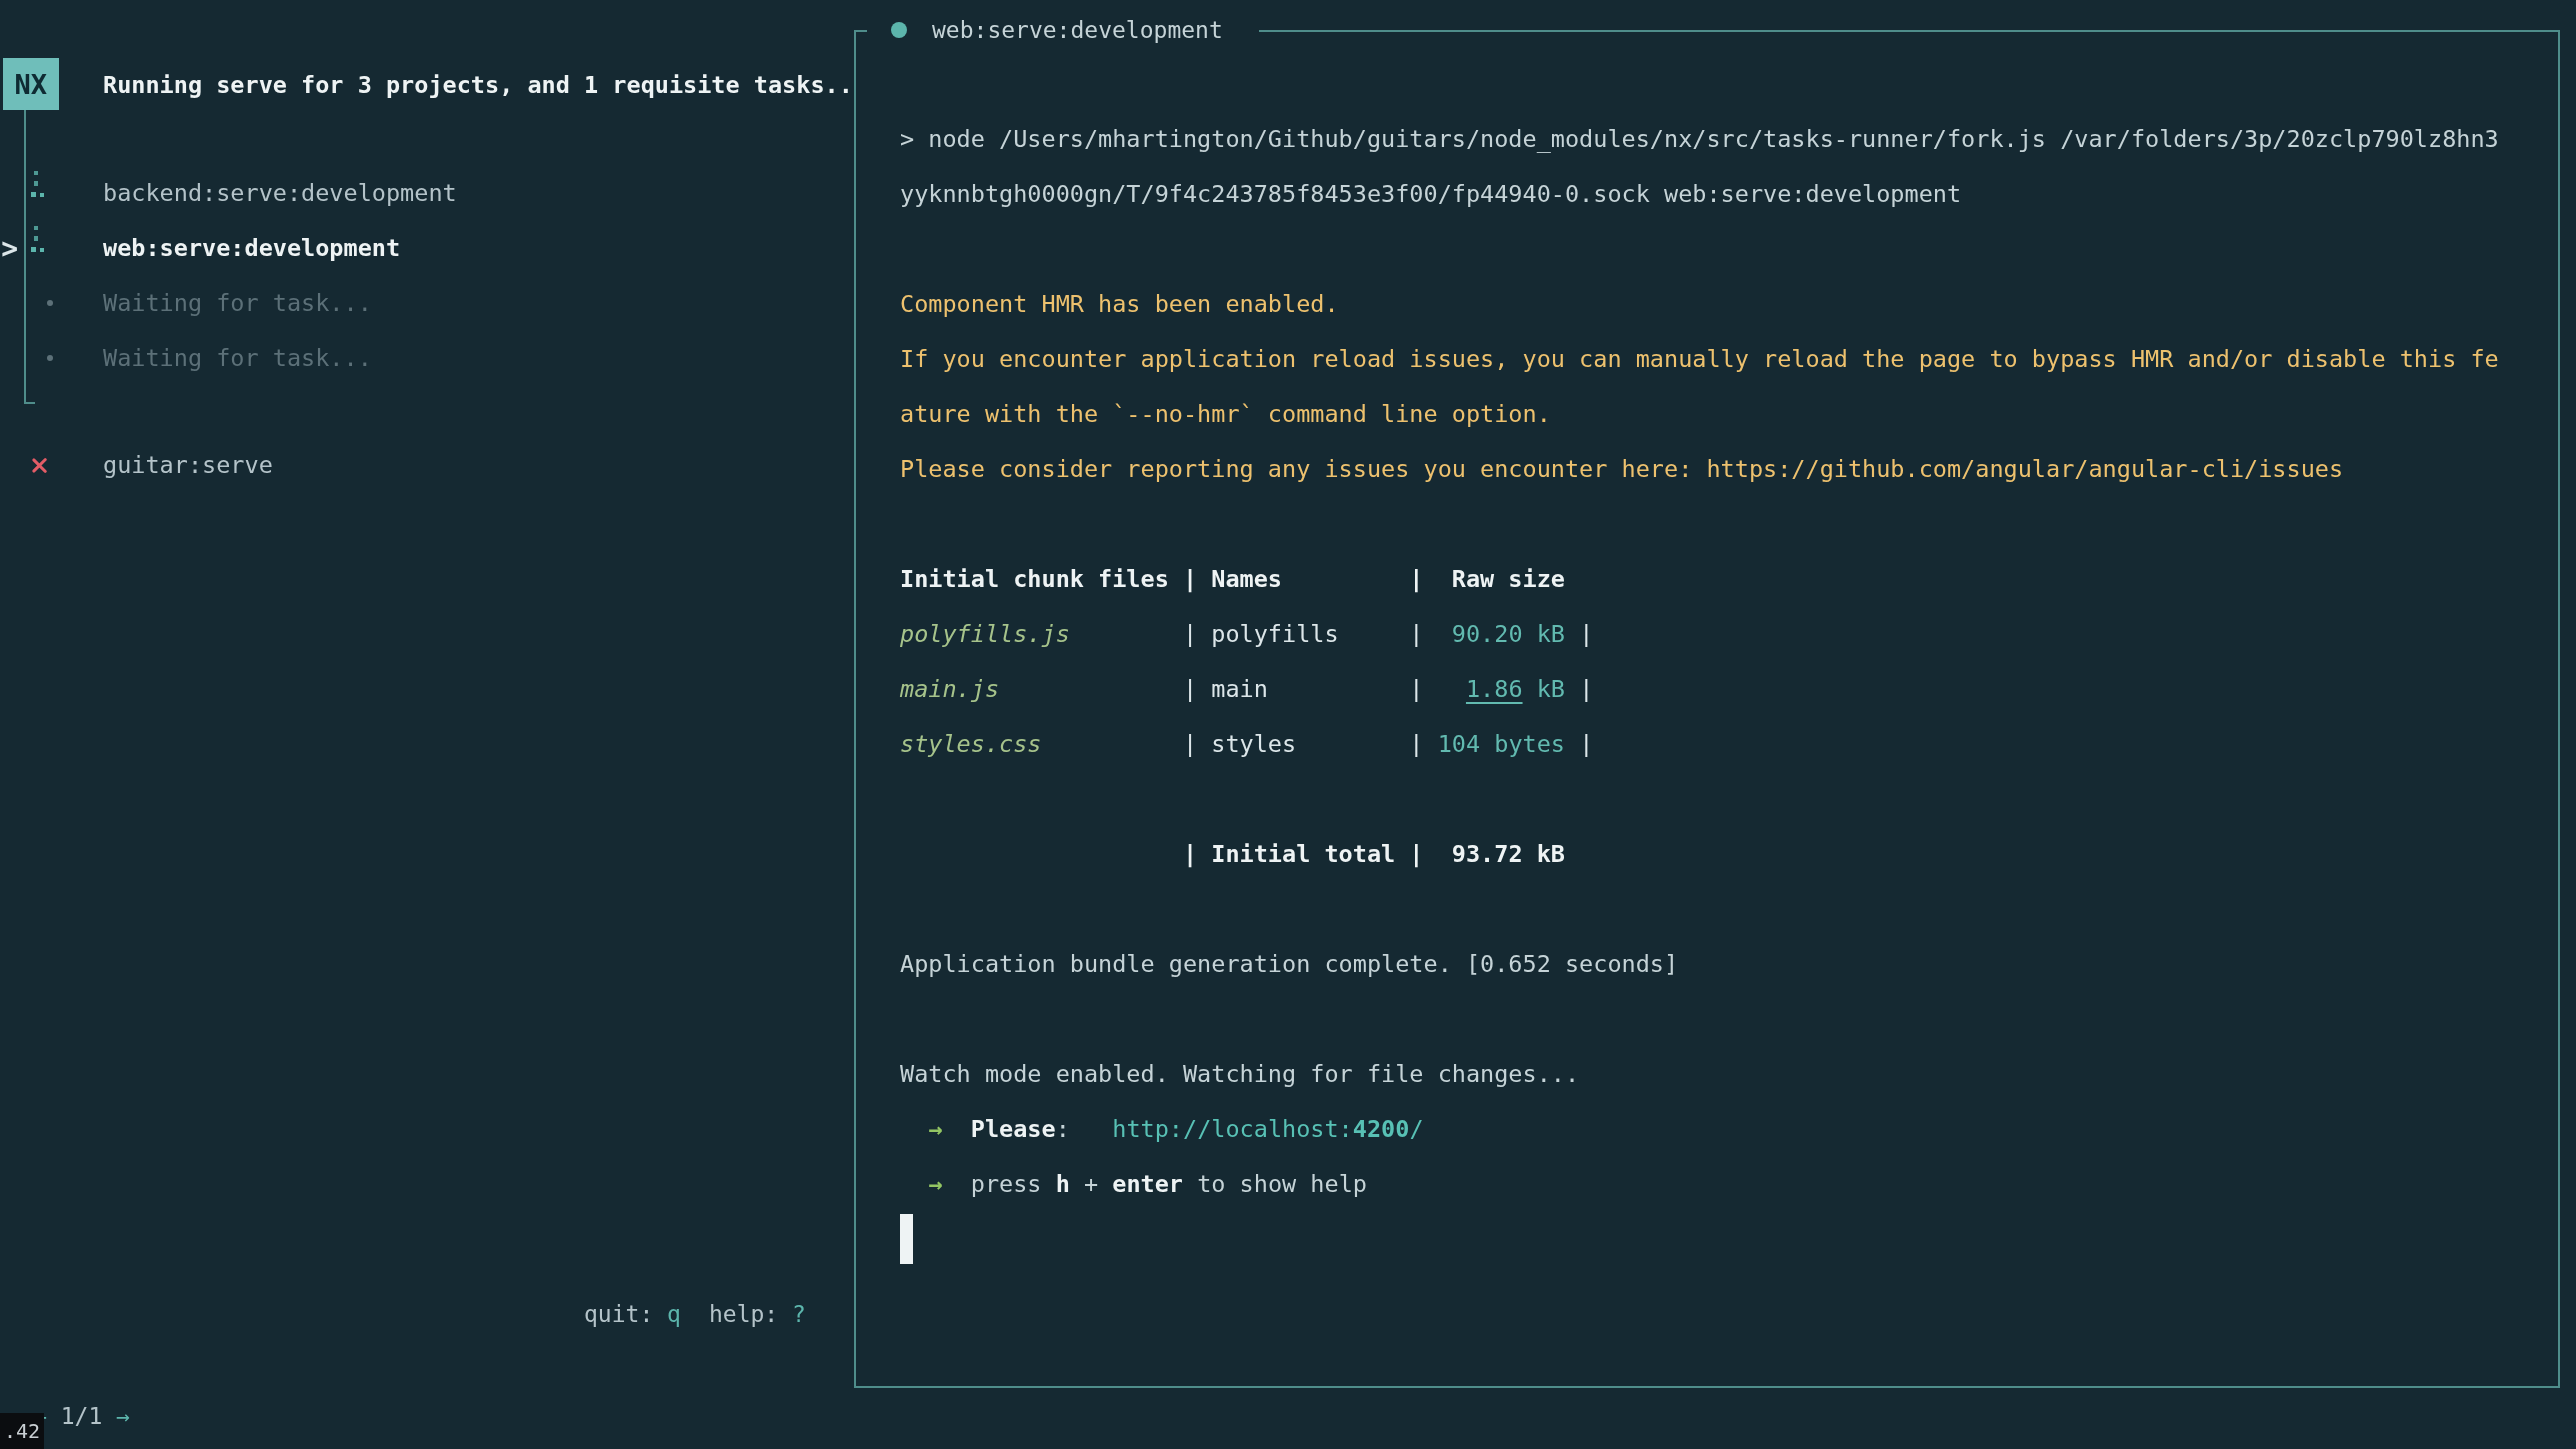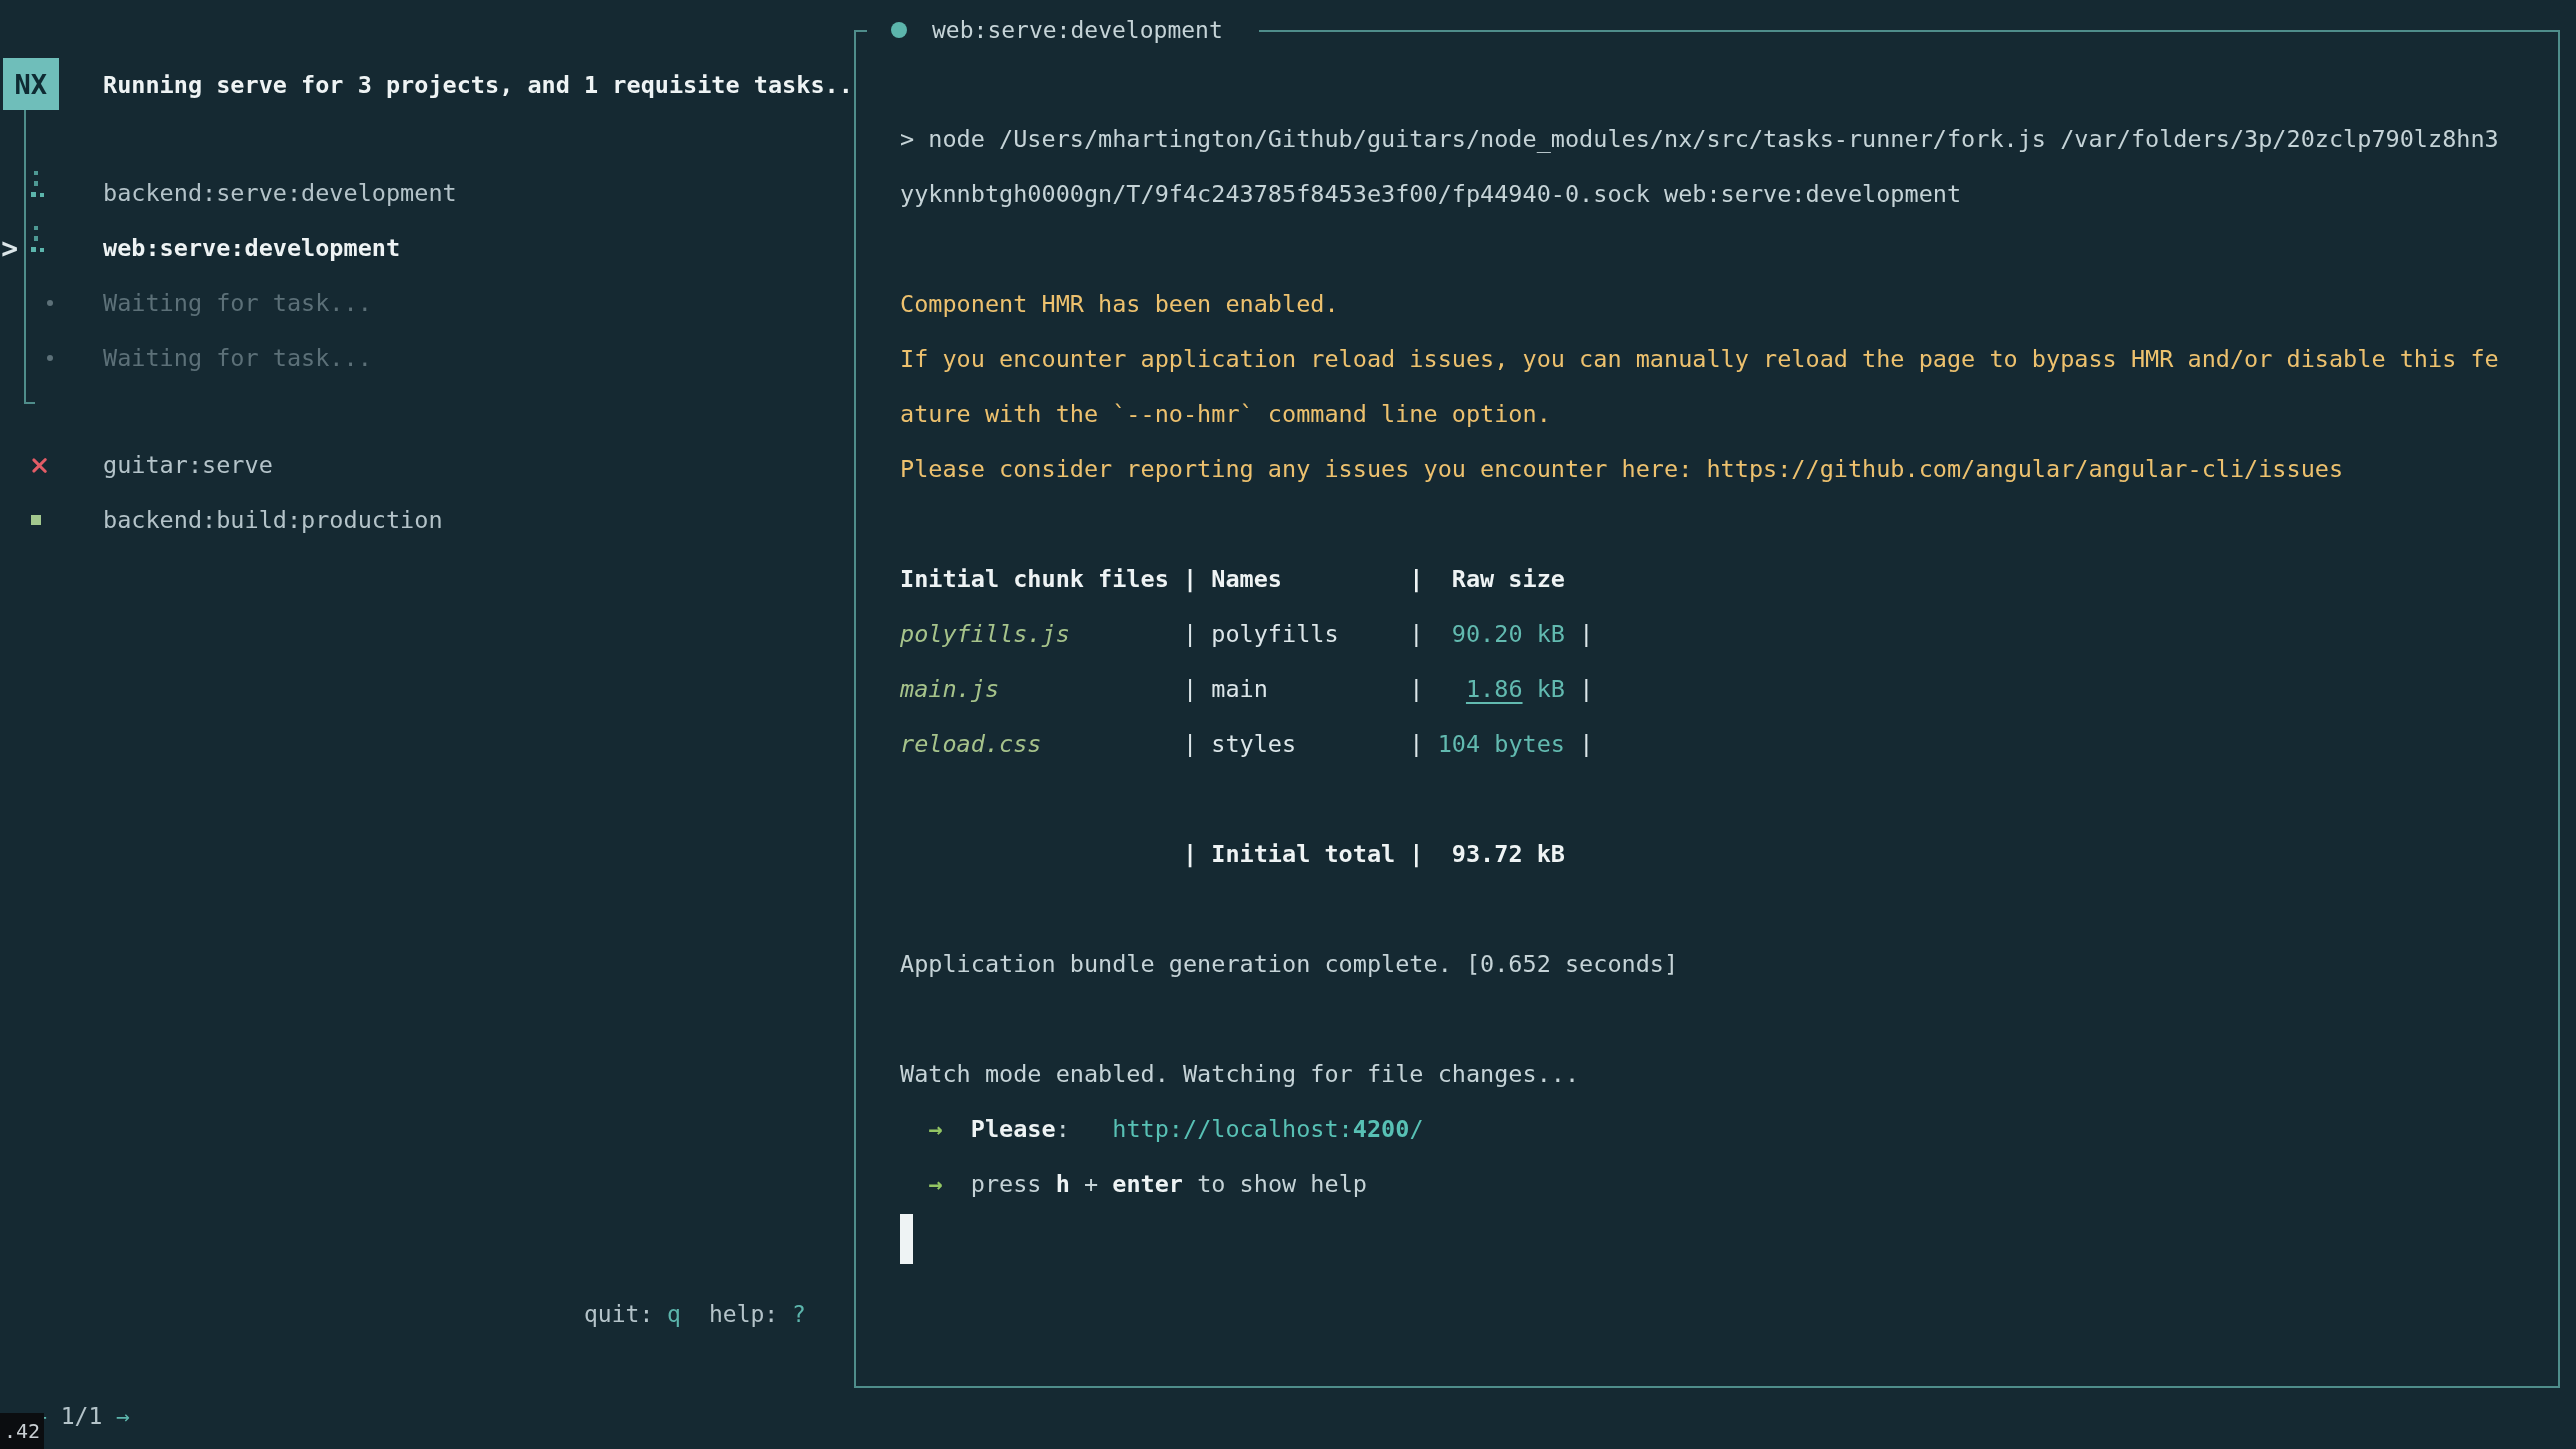--- a/index.html
+++ b/index.html
@@ -112,24 +112,20 @@
         </div>
       </div>
     <div class="task-group g2" id="group-1">
         <div class="task-row">
           <span class="xicon">
             <i class="b1"></i>
             <i class="b2"></i>
           </span>
           <span class="lbl">guitar:serve</span>
         </div>
-        <div class="task-row">
-          <span class="sq"></span>
-          <span class="lbl">backend:build:production</span>
-        </div>
       </div>
 
     <div class="pager"><span class="arr">←</span><span class="pl"> 1/1 </span><span class="arr">→</span></div>
 
     <div class="hints"><span class="hl">quit: </span><span class="hk">q</span><span class="gap"></span><span class="hl">help: </span><span class="hk">?</span></div>
 
     <div class="overlay-badge">.42</div>
   </aside>
 
   <section>
@@ -142,21 +138,21 @@
         <div class="line"><span class="sg-fg">yyknnbtgh0000gn/T/9f4c243785f8453e3f00/fp44940-0.sock web:serve:development</span></div>
         <div class="line"></div>
         <div class="line"><span class="sg-warn">Component HMR has been enabled.</span></div>
         <div class="line"><span class="sg-warn">If you encounter application reload issues, you can manually reload the page to bypass HMR and/or disable this fe</span></div>
         <div class="line"><span class="sg-warn">ature with the `--no-hmr` command line option.</span></div>
         <div class="line"><span class="sg-warn">Please consider reporting any issues you encounter here: https://github.com/angular/angular-cli/issues</span></div>
         <div class="line"></div>
         <div class="line"><span class="sg-boldWhite">Initial chunk files | Names         |  Raw size</span></div>
         <div class="line"><span class="sg-file">polyfills.js</span><span class="sg-fg">        </span><span class="sg-white">| </span><span class="sg-white">polyfills     </span><span class="sg-white">| </span><span class="sg-size"> 90.20 kB</span><span class="sg-white"> |</span></div>
         <div class="line"><span class="sg-file">main.js</span><span class="sg-fg">             </span><span class="sg-white">| </span><span class="sg-white">main          </span><span class="sg-white">| </span><span class="sg-size">  </span><span class="sg-sizeU">1.86</span><span class="sg-size"> kB</span><span class="sg-white"> |</span></div>
-        <div class="line"><span class="sg-file">reload.css</span><span class="sg-fg">          </span><span class="sg-white">| </span><span class="sg-white">styles        </span><span class="sg-white">| </span><span class="sg-size">104 bytes</span><span class="sg-white"> |</span></div>
+        <div class="line"><span class="sg-file">styles.css</span><span class="sg-fg">          </span><span class="sg-white">| </span><span class="sg-white">styles        </span><span class="sg-white">| </span><span class="sg-size">104 bytes</span><span class="sg-white"> |</span></div>
         <div class="line"></div>
         <div class="line"><span class="sg-fg">                    </span><span class="sg-boldWhite">| Initial total |  93.72 kB</span></div>
         <div class="line"></div>
         <div class="line"><span class="sg-fg">Application bundle generation complete. [0.652 seconds]</span></div>
         <div class="line"></div>
         <div class="line"><span class="sg-fg">Watch mode enabled. Watching for file changes...</span></div>
         <div class="line"><span class="sg-fg">  </span><span class="sg-arrow">→</span><span class="sg-fg">  </span><span class="sg-boldWhite">Please</span><span class="sg-fg">:</span><span class="sg-fg">   </span><span class="sg-url">http://localhost:</span><span class="sg-urlBold">4200</span><span class="sg-url">/</span></div>
         <div class="line"><span class="sg-fg">  </span><span class="sg-arrow">→</span><span class="sg-fg">  </span><span class="sg-fg">press </span><span class="sg-boldWhite">h</span><span class="sg-fg"> + </span><span class="sg-boldWhite">enter</span><span class="sg-fg"> to show help</span></div>
         <div class="line"><span class="cursor-block"></span></div>
       </div>

